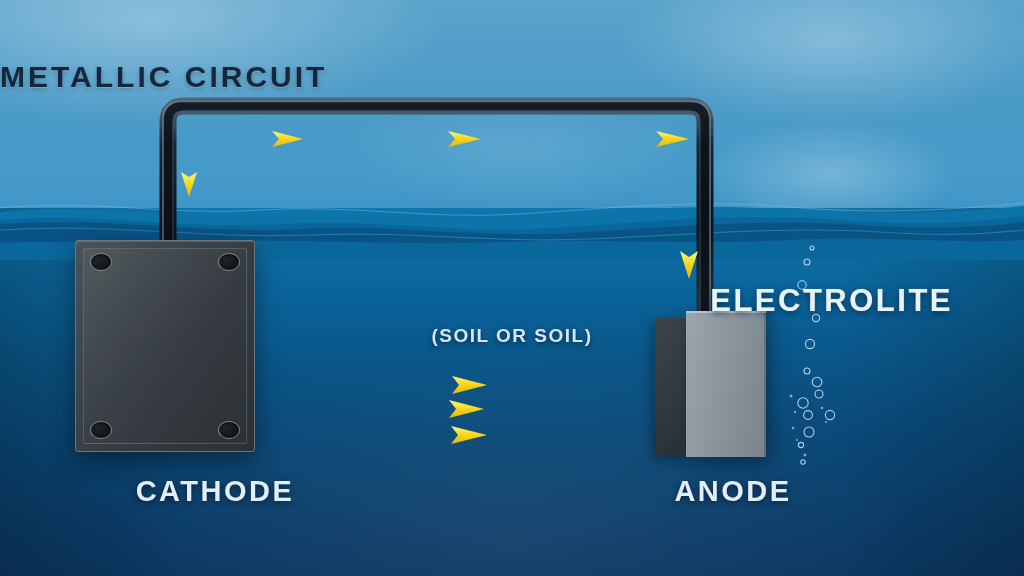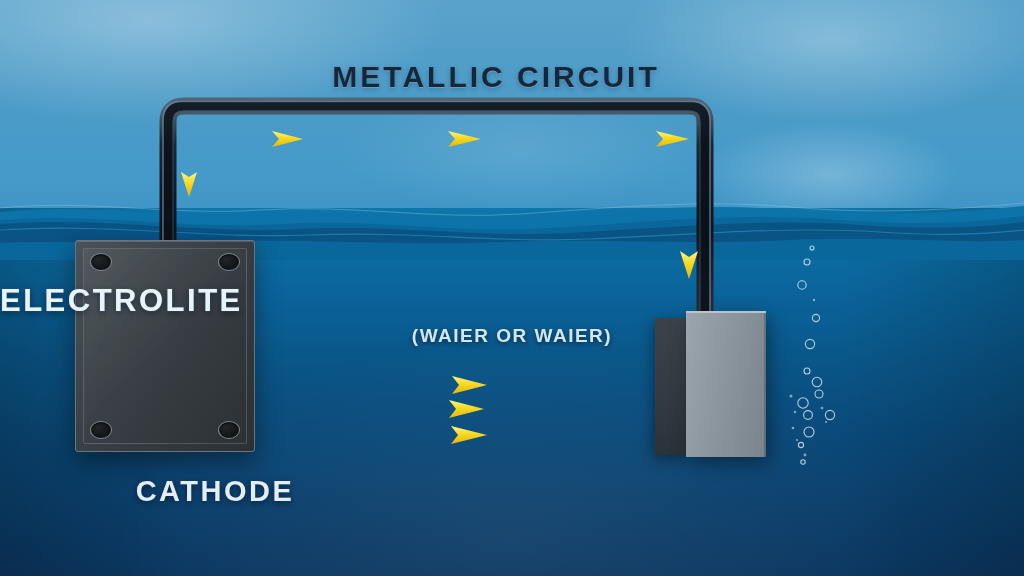--- a/index.html
+++ b/index.html
@@ -77,26 +77,26 @@
     border-top:2px solid #b9c3ca;
     box-shadow:3px 6px 18px rgba(0,0,0,.40), inset -2px 0 0 rgba(0,0,0,.18);
   }
 
   
   .bubbles-svg{position:absolute;left:760px;top:240px;width:110px;height:250px;}
 
   
   .lbl{position:absolute;white-space:nowrap;font-weight:bold;letter-spacing:2px;}
   #metallic-circuit{
-    left:0;top:60px;width:992px;text-align:center;
+    left:0;top:60px;width:992px;text-align:left;
     font-size:30px;color:#16273b;letter-spacing:3px;
     text-shadow:0 1px 0 rgba(255,255,255,.18), 0 2px 5px rgba(10,30,50,.28);
   }
   #electrolyte{
-    left:0;top:283px;width:953px;text-align:left;
+    left:0;top:283px;width:953px;text-align:right;
     font-size:31px;color:#e9f3fa;letter-spacing:2.5px;
     text-shadow:0 2px 6px rgba(0,25,50,.70), 0 0 1px rgba(255,255,255,.5);
   }
   #electrolyte-sub{
     left:0;top:325px;width:1024px;text-align:center;
     font-size:19px;color:#d3e6f3;letter-spacing:1.5px;
     text-shadow:0 2px 5px rgba(0,25,50,.70);
   }
   #cathode-label{
     left:0px;top:475px;width:356px;text-align:center;
@@ -231,18 +231,19 @@
       <circle cx="66" cy="182" r="1.1"></circle>
       <circle cx="54" cy="60" r="1.2"></circle>
       <circle cx="45" cy="215" r="1.4"></circle>
     </g>
   </svg>
 
   <div class="lbl" id="metallic-circuit">METALLIC CIRCUIT</div>
 
   <div class="lbl" id="electrolyte">ELECTROLITE</div>
 
-  <div class="lbl" id="electrolyte-sub">(WAIER OR WAIER)</div>
+  <div class="lbl" id="electrolyte-sub">(SOIL OR SOIL)</div>
 
   <div class="lbl" id="cathode-label">CATHODE</div>
 
+  <div class="lbl" id="anode-label">ANODE</div>
 
 </div>
 
 </body></html>

